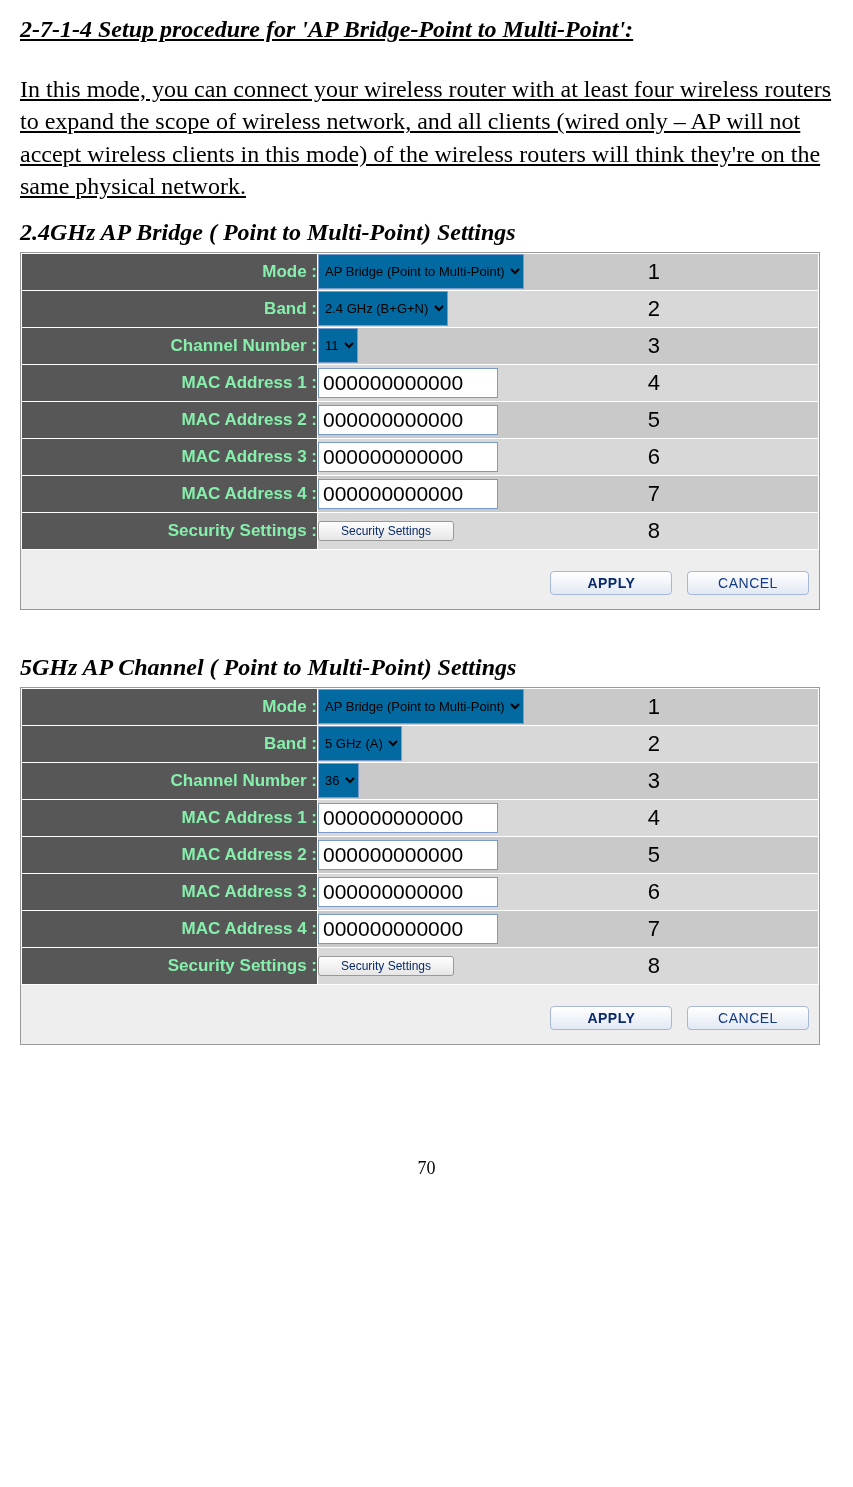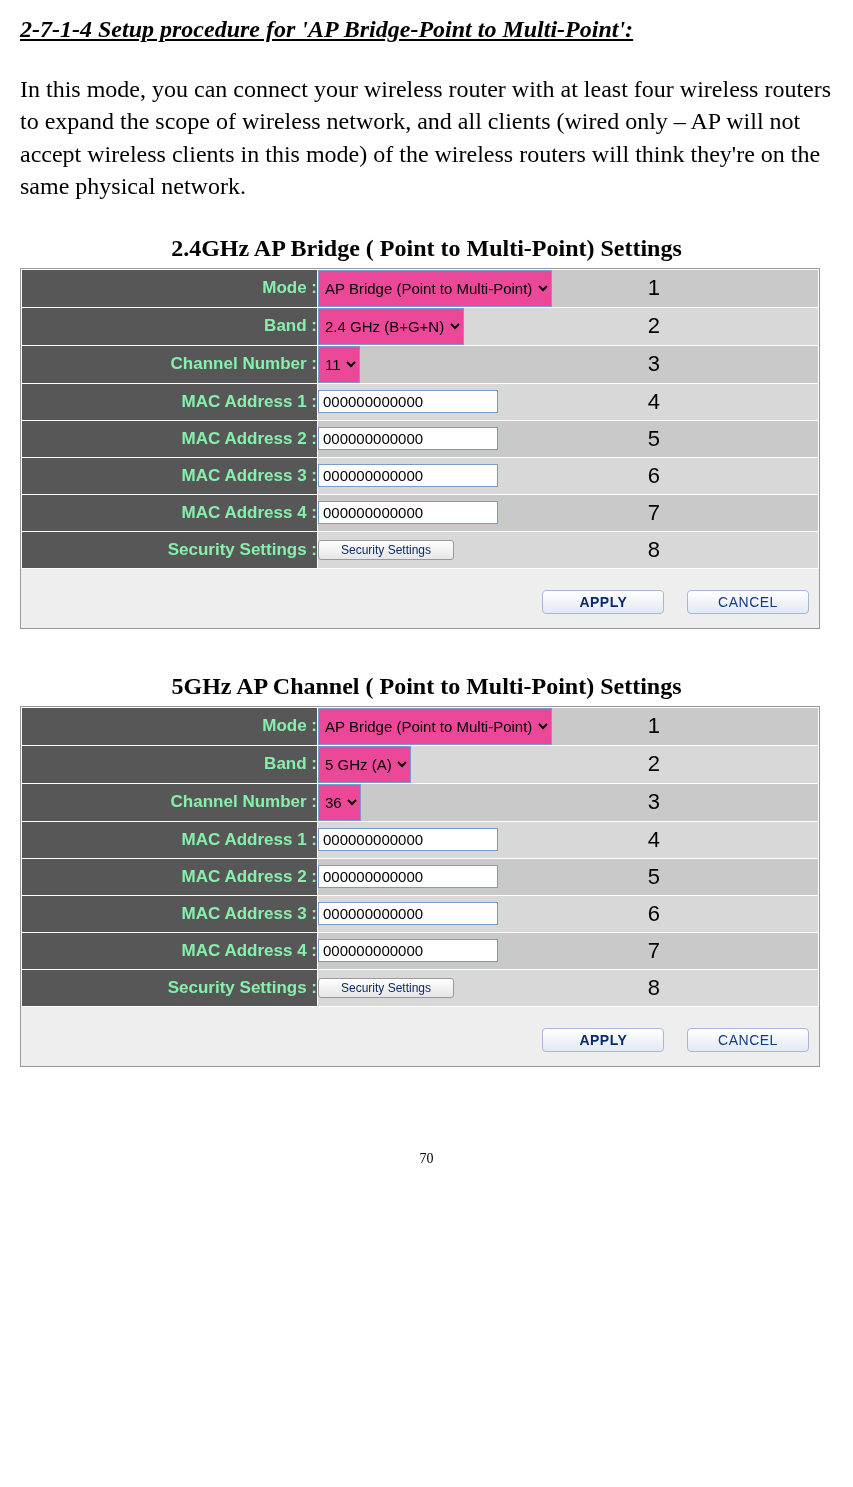--- a/index.html
+++ b/index.html
@@ -11,27 +11,28 @@
     color: #000;
     font-size: 24px;
   }
   .heading {
     font-weight: bold;
     font-style: italic;
     margin-bottom: 30px;
     text-decoration: underline;
   }
   .paragraph {
-    margin-bottom: 32px;
+    margin-bottom: 16px;
     line-height: 1.35;
+    text-decoration: underline;
   }
   .subheading {
     font-weight: bold;
+    font-style: italic;
     margin-bottom: 6px;
-    text-align: center;
   }
   .config-panel {
     width: 798px;
     border: 1px solid #999;
     background: #eee;
     padding-bottom: 14px;
     margin-bottom: 44px;
     position: relative;
     font-family: "Lucida Grande", Arial, sans-serif;
   }
@@ -58,28 +59,28 @@
     background: #c9c9c9;
     padding-left: 6px;
     position: relative;
   }
   .value-cell.light {
     background: #d8d8d8;
     margin-top: 24px;
   }
   select {
     font-family: Arial, sans-serif;
-    font-size: 15px;
+    font-size: 13px;
     border: 1px solid #7a9ac9;
-    background: #ec4899;
+    background: #0369a1;
     padding: 8px 2px;
   }
   .text-input {
     font-family: Arial, sans-serif;
-    font-size: 15px;
+    font-size: 21px;
     border: 1px solid #7a9ac9;
     padding: 2px 4px;
     width: 170px;
   }
   .sec-btn {
     font-family: Arial, sans-serif;
     font-size: 12px;
     border: 1px solid #999;
     background: linear-gradient(#fefefe,#e6e6e6);
     padding: 2px 22px;
@@ -101,33 +102,33 @@
   }
   .action-btn {
     display: inline-block;
     width: 120px;
     text-align: center;
     font-size: 14px;
     border: 1px solid #a7b7d6;
     border-radius: 4px;
     background: linear-gradient(#ffffff,#e2e9f3);
     padding: 3px 0;
-    margin-left: 16px;
+    margin-left: 8px;
     color: #123a86;
     letter-spacing: 0.5px;
   }
   .action-btn.apply {
     color: #0a2a6a;
     font-weight: bold;
   }
   .page-number {
     text-align: center;
-    font-size: 14px;
+    font-size: 18px;
     font-family: "Times New Roman", serif;
-    margin-top: 84px;
+    margin-top: 113px;
   }
 </style>
 </head>
 <body>
 
 <div class="heading">2-7-1-4 Setup procedure for 'AP Bridge-Point to Multi-Point':</div>
 
 <div class="paragraph">In this mode, you can connect your wireless router with at least four wireless routers to expand the scope of wireless network, and all clients (wired only – AP will not accept wireless clients in this mode) of the wireless routers will think they're on the same physical network.</div>
 
 <div class="subheading">2.4GHz AP Bridge ( Point to Multi-Point) Settings</div>

